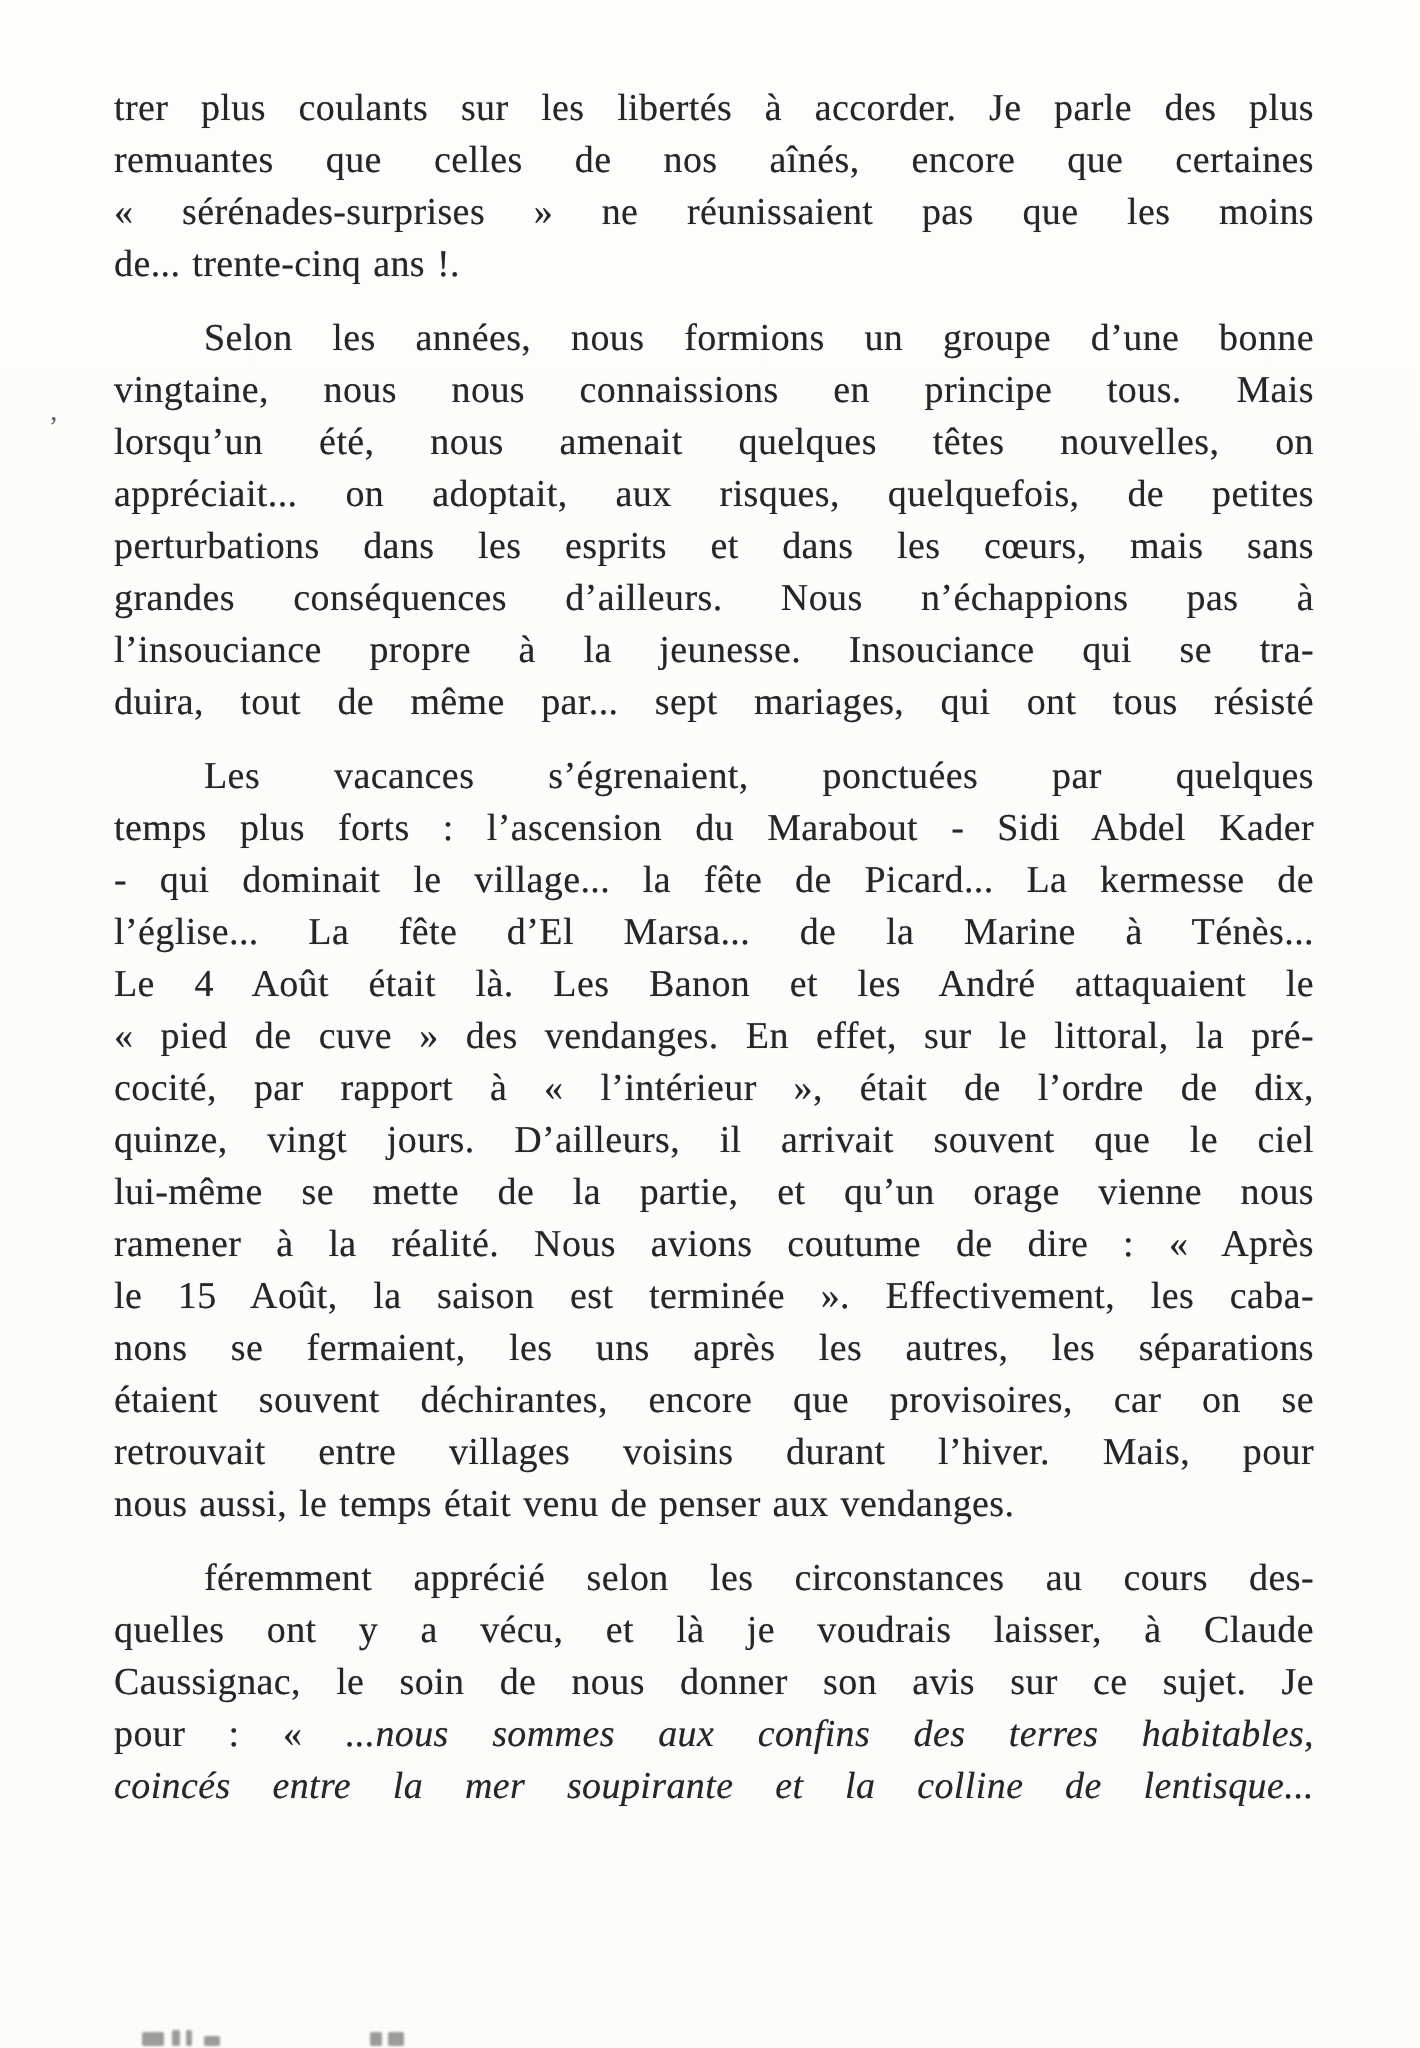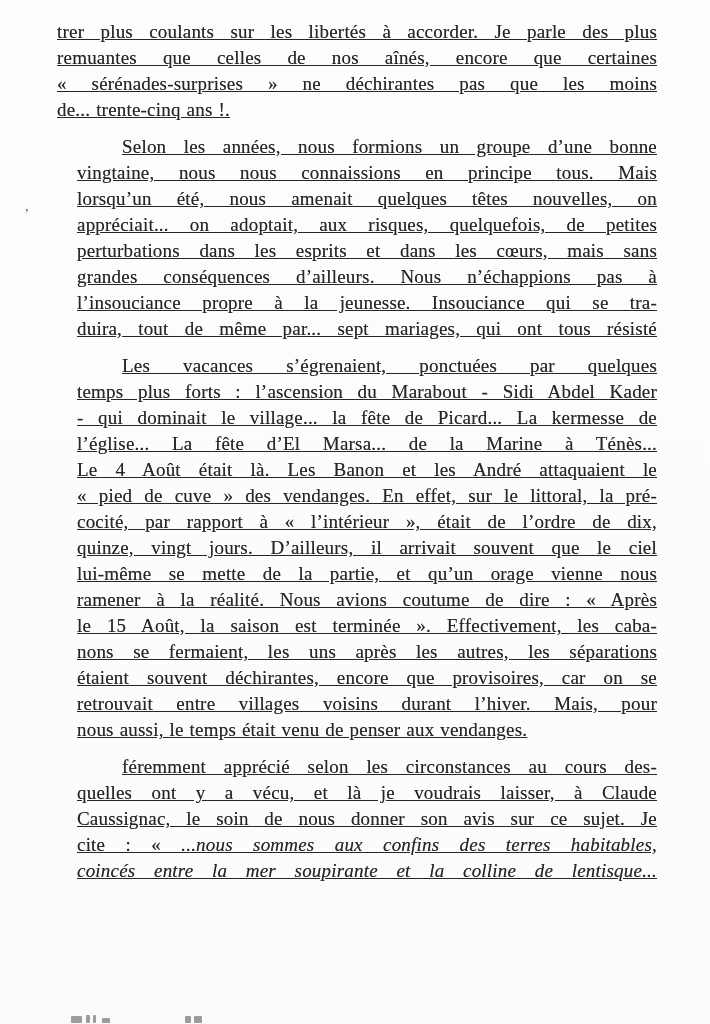--- a/index.html
+++ b/index.html
@@ -9,31 +9,30 @@
     font-family: "Liberation Serif", "DejaVu Serif", serif;
   }
   .page {
     position: relative;
     width: 710px; height: 1024px;
     background: linear-gradient(180deg, #fdfdfc 0%, #fcfcfa 60%, #fbfbf9 100%);
     overflow: hidden;
   }
   .text-block {
     position: absolute;
-    left: 57px; top: 19px;
+    left: 57px; top: 42px;
     width: 600px;
     font-size: 19px;
     line-height: 26px;
     color: #262626;
     letter-spacing: 0.2px;
     word-spacing: 1px;
     text-shadow: 0 0 0.4px rgba(40,40,40,0.55);
-    text-decoration: underline;
   }
-  .para + .para { margin-top: 11px; margin-left: 20px; }
+  .para + .para { margin-top: 11px; }
   .para.indent .line:first-child { text-indent: 45px; }
   .line {
     text-align: justify;
     text-align-last: justify;
     white-space: normal;
   }
   .line.line-last { text-align-last: left; }
   .it { font-style: italic; }
   .margin-speck {
     position: absolute;
@@ -64,21 +63,21 @@
 </head>
 <body>
 
 <div class="page">
   <span class="margin-speck">,</span>
 
   <div class="text-block">
       <div class="para">
         <div class="line"><span>trer plus coulants sur les libertés à accorder. Je parle des plus</span></div>
         <div class="line"><span>remuantes que celles de nos aînés, encore que certaines</span></div>
-        <div class="line"><span>« sérénades-surprises » ne déchirantes pas que les moins</span></div>
+        <div class="line"><span>« sérénades-surprises » ne réunissaient pas que les moins</span></div>
         <div class="line line-last"><span>de... trente-cinq ans !.</span></div>
       </div>
       <div class="para indent">
         <div class="line"><span>Selon les années, nous formions un groupe d’une bonne</span></div>
         <div class="line"><span>vingtaine, nous nous connaissions en principe tous. Mais</span></div>
         <div class="line"><span>lorsqu’un été, nous amenait quelques têtes nouvelles, on</span></div>
         <div class="line"><span>appréciait... on adoptait, aux risques, quelquefois, de petites</span></div>
         <div class="line"><span>perturbations dans les esprits et dans les cœurs, mais sans</span></div>
         <div class="line"><span>grandes conséquences d’ailleurs. Nous n’échappions pas à</span></div>
         <div class="line"><span>l’insouciance propre à la jeunesse. Insouciance qui se tra-</span></div>
@@ -98,21 +97,21 @@
         <div class="line"><span>le 15 Août, la saison est terminée ». Effectivement, les caba-</span></div>
         <div class="line"><span>nons se fermaient, les uns après les autres, les séparations</span></div>
         <div class="line"><span>étaient souvent déchirantes, encore que provisoires, car on se</span></div>
         <div class="line"><span>retrouvait entre villages voisins durant l’hiver. Mais, pour</span></div>
         <div class="line line-last"><span>nous aussi, le temps était venu de penser aux vendanges.</span></div>
       </div>
       <div class="para indent">
         <div class="line"><span>féremment apprécié selon les circonstances au cours des-</span></div>
         <div class="line"><span>quelles ont y a vécu, et là je voudrais laisser, à Claude</span></div>
         <div class="line"><span>Caussignac, le soin de nous donner son avis sur ce sujet. Je</span></div>
-        <div class="line"><span>cite : « </span><span class="it">...nous sommes aux confins des terres habitables,</span></div>
+        <div class="line"><span>pour : « </span><span class="it">...nous sommes aux confins des terres habitables,</span></div>
         <div class="line"><span class="it">coincés entre la mer soupirante et la colline de lentisque...</span></div>
       </div>
     </div>
 
   <div class="bottom-artifact">
     <span class="frag f1"></span>
     <span class="frag f2"></span>
     <span class="frag f3"></span>
     <span class="frag f4"></span>
     <span class="frag f5"></span>

